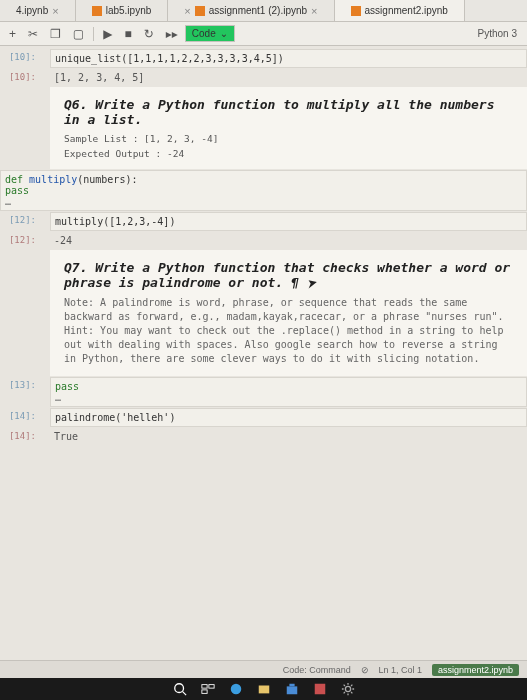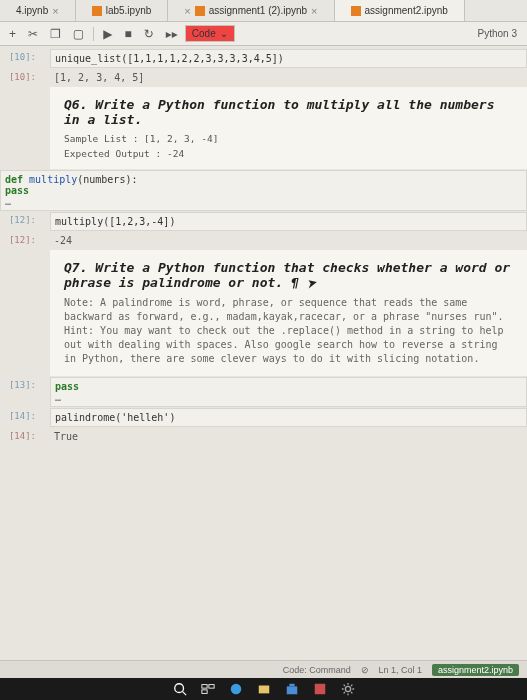--- a/index.html
+++ b/index.html
@@ -48,21 +48,21 @@
   color: #555;
   font-size: 12px;
 }
 .tool-sep { width: 1px; height: 14px; background: #c5c2bc; margin: 0 2px; }
 .code-dd {
   display: flex;
   align-items: center;
   gap: 4px;
   padding: 2px 6px;
   border: 1px solid #c5c2bc;
-  background: #ef4444;
+  background: #22c55e;
   font-size: 10px;
 }
 .spacer { flex: 1; }
 .kernel-label { font-size: 10px; color: #555; padding-right: 6px; }
 .notebook {
   padding: 2px 0;
   background: #e8e5df;
   height: calc(100% - 70px);
   overflow: hidden;
 }
@@ -76,21 +76,21 @@
   flex-shrink: 0;
 }
 .prompt.out { color: #b07a7a; }
 .cell-body { flex: 1; padding: 3px 8px 3px 4px; background: #efede7; }
 .cell.code .cell-body { background: #f2f0ea; border: 1px solid #d8d5ce; }
 .cell.output .cell-body { background: transparent; color: #555; }
 .cell.md .cell-body { background: #f7f5f0; padding: 10px 14px; font-family: inherit; }
 .md h3 { font-size: 13px; font-weight: 600; margin-bottom: 6px; color: #222; font-style: italic; }
 .md .note { font-size: 10px; color: #666; line-height: 1.4; }
 .md .sample { font-size: 9.5px; color: #555; font-family: Menlo, Consolas, monospace; margin-top: 4px; }
-.kw { color: #2a7a2a; font-weight: 700; }
+.kw { color: #2a7a2a; font-weight: 400; }
 .fn { color: #2255aa; }
 .dots { color: #666; }
 .statusbar {
   position: absolute;
   bottom: 22px;
   left: 0; right: 0;
   height: 18px;
   background: #dedbd5;
   border-top: 1px solid #c5c2bc;
   display: flex;

